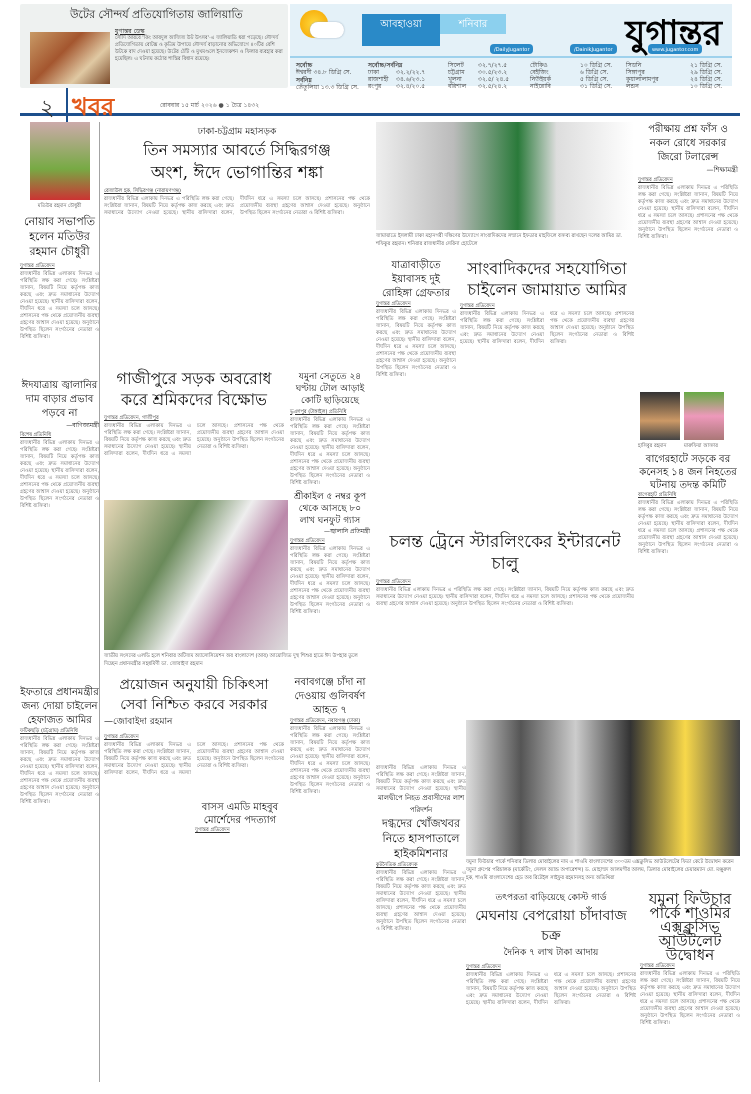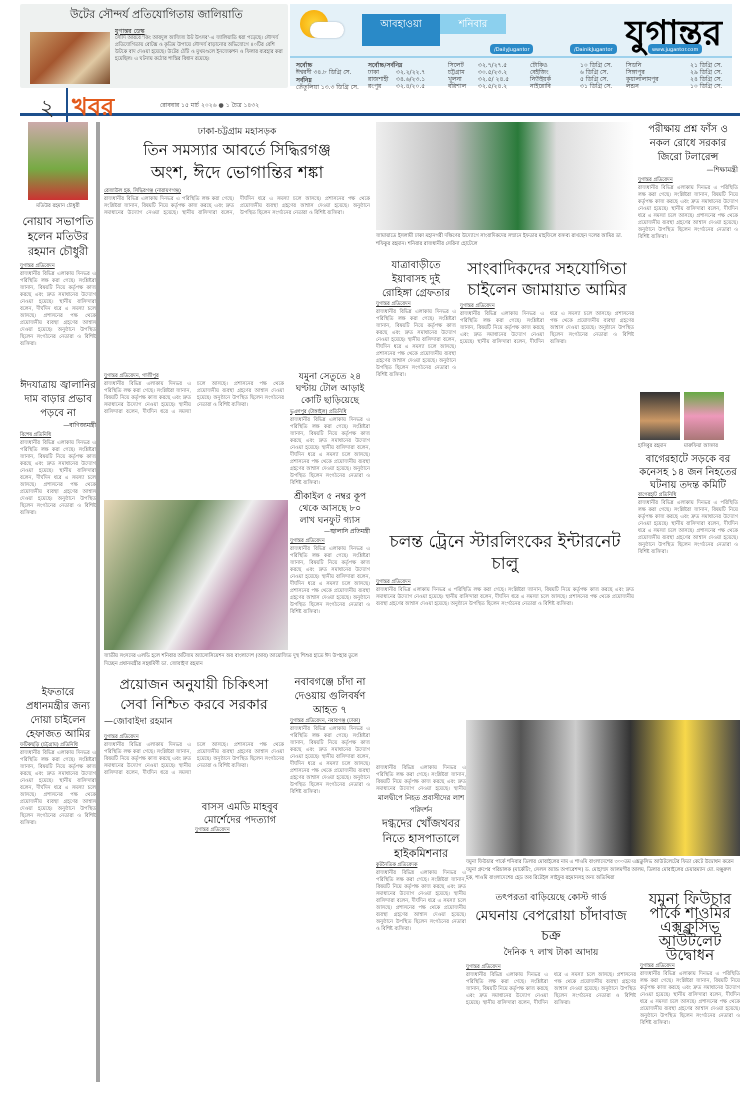--- a/index.html
+++ b/index.html
@@ -20,21 +20,21 @@
 .wxrow{position:absolute;top:52px;left:0;width:100%;height:30px;border-top:2px solid #9ed1ec;font-size:6px;color:#444}
 .wxrow span{position:absolute}
 .sechead{left:20px;top:90px;width:720px;height:26px;border-bottom:3px solid #1c4f8c}
 .pgnum{position:absolute;left:20px;top:0;font-size:22px;color:#333;font-family:"DejaVu Serif",serif}
 .secname{position:absolute;left:46px;top:-2px;font-size:24px;font-weight:bold;color:#e35a1b;border-left:2px solid #1c4f8c;padding-left:4px}
 .date{position:absolute;left:140px;top:10px;font-size:6px;color:#555}
 .hl{font-family:"DejaVu Serif",serif;color:#111;text-align:center}
 .txt{font-size:5px;line-height:7px;color:#666;text-align:justify}
 .by2{font-size:5px;text-decoration:underline;color:#333}
 .photo{background:#aaa}
-.col{border-right:4px solid #a3a3a3}
+.col{border-right:1px solid #a3a3a3}
 </style>
 </head>
 <body>
 
 <div class="abs teaser">
   <div class="t">উটের সৌন্দর্য প্রতিযোগিতায় জালিয়াতি</div>
   <div class="img"></div>
   <div class="by">যুগান্তর ডেস্ক</div>
   <div class="body">সৌদি আরবে 'কিং আবদুল আজিজ উট উৎসব'-এ জালিয়াতি ধরা পড়েছে। সৌন্দর্য প্রতিযোগিতায় বোটক্স ও কৃত্রিম উপায়ে সৌন্দর্য বাড়ানোর অভিযোগে ৪০টির বেশি উটকে বাদ দেওয়া হয়েছে। উটের ঠোঁট ও মুখমণ্ডলে ইনজেকশন ও ফিলার ব্যবহার করা হয়েছিল। এ ঘটনায় কঠোর শাস্তির বিধান রয়েছে।</div>
 </div>
@@ -110,20 +110,21 @@
 
 <div class="abs" style="left:104px;top:124px;width:266px">
   <div class="hl" style="font-size:9px">ঢাকা-চট্টগ্রাম মহাসড়ক</div>
   <div class="hl" style="font-size:15px;line-height:22px">তিন সমস্যার আবর্তে সিদ্ধিরগঞ্জ</div>
   <div class="hl" style="font-size:17px;line-height:22px">অংশ, ঈদে ভোগান্তির শঙ্কা</div>
   <div class="by2" style="margin-top:4px">রেজাউল হক, সিদ্ধিরগঞ্জ (নারায়ণগঞ্জ)</div>
   <div class="txt" style="height:110px;overflow:hidden;column-count:2;column-gap:6px">রাজধানীর বিভিন্ন এলাকায় দিনভর এ পরিস্থিতি লক্ষ করা গেছে। সংশ্লিষ্টরা জানান, বিষয়টি নিয়ে কর্তৃপক্ষ কাজ করছে এবং দ্রুত সমাধানের উদ্যোগ নেওয়া হয়েছে। স্থানীয় বাসিন্দারা বলেন, দীর্ঘদিন ধরে এ সমস্যা চলে আসছে। প্রশাসনের পক্ষ থেকে প্রয়োজনীয় ব্যবস্থা গ্রহণের আশ্বাস দেওয়া হয়েছে। অনুষ্ঠানে উপস্থিত ছিলেন সংগঠনের নেতারা ও বিশিষ্ট ব্যক্তিরা।</div>
 </div>
 
 <div class="abs" style="left:104px;top:368px;width:180px">
+  <div class="hl" style="font-size:16px;line-height:21px">গাজীপুরে সড়ক অবরোধ করে শ্রমিকদের বিক্ষোভ</div>
   <div class="by2" style="margin-top:4px">যুগান্তর প্রতিবেদন, গাজীপুর</div>
   <div class="txt" style="height:60px;overflow:hidden;column-count:2;column-gap:6px">রাজধানীর বিভিন্ন এলাকায় দিনভর এ পরিস্থিতি লক্ষ করা গেছে। সংশ্লিষ্টরা জানান, বিষয়টি নিয়ে কর্তৃপক্ষ কাজ করছে এবং দ্রুত সমাধানের উদ্যোগ নেওয়া হয়েছে। স্থানীয় বাসিন্দারা বলেন, দীর্ঘদিন ধরে এ সমস্যা চলে আসছে। প্রশাসনের পক্ষ থেকে প্রয়োজনীয় ব্যবস্থা গ্রহণের আশ্বাস দেওয়া হয়েছে। অনুষ্ঠানে উপস্থিত ছিলেন সংগঠনের নেতারা ও বিশিষ্ট ব্যক্তিরা।</div>
 </div>
 
 <div class="abs" style="left:290px;top:370px;width:80px">
   <div class="hl" style="font-size:9px;line-height:12px">যমুনা সেতুতে ২৪ ঘণ্টায় টোল আড়াই কোটি ছাড়িয়েছে</div>
   <div class="by2" style="margin-top:2px">ভূঞাপুর (টাঙ্গাইল) প্রতিনিধি</div>
   <div class="txt" style="height:110px;overflow:hidden">রাজধানীর বিভিন্ন এলাকায় দিনভর এ পরিস্থিতি লক্ষ করা গেছে। সংশ্লিষ্টরা জানান, বিষয়টি নিয়ে কর্তৃপক্ষ কাজ করছে এবং দ্রুত সমাধানের উদ্যোগ নেওয়া হয়েছে। স্থানীয় বাসিন্দারা বলেন, দীর্ঘদিন ধরে এ সমস্যা চলে আসছে। প্রশাসনের পক্ষ থেকে প্রয়োজনীয় ব্যবস্থা গ্রহণের আশ্বাস দেওয়া হয়েছে। অনুষ্ঠানে উপস্থিত ছিলেন সংগঠনের নেতারা ও বিশিষ্ট ব্যক্তিরা।</div>
 </div>
 

